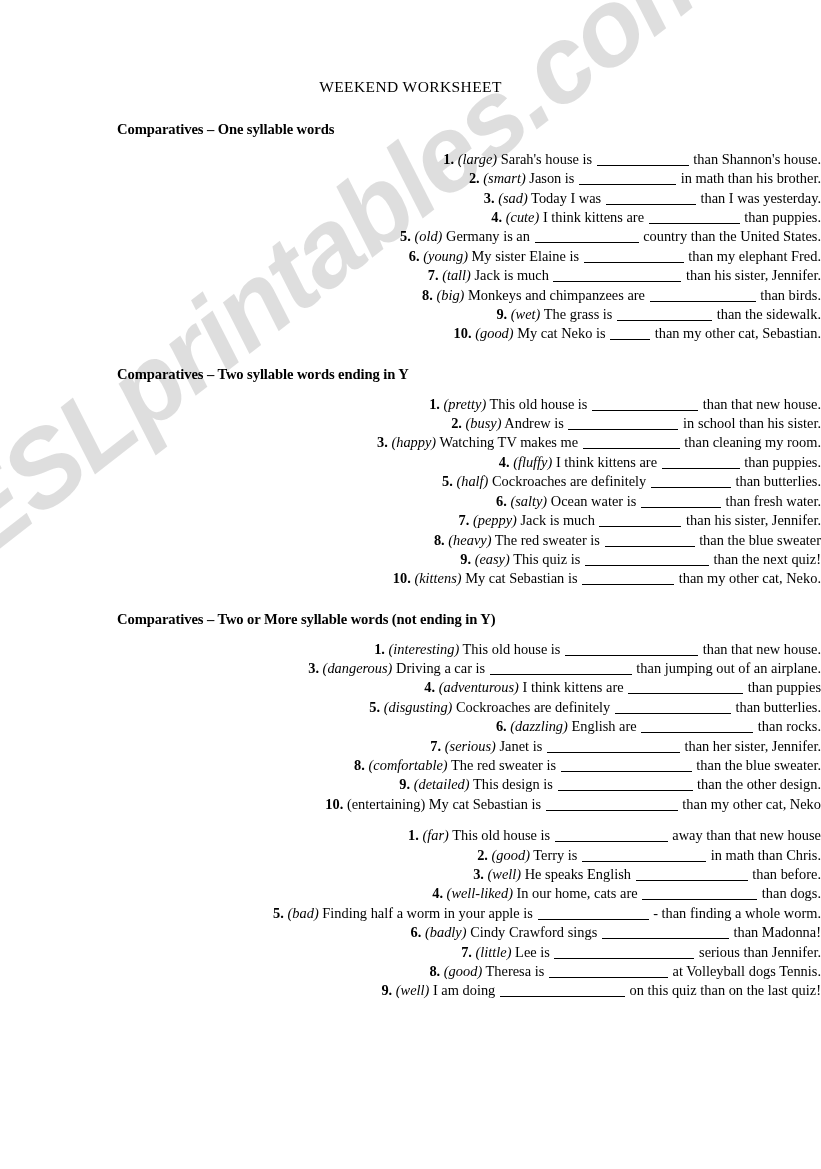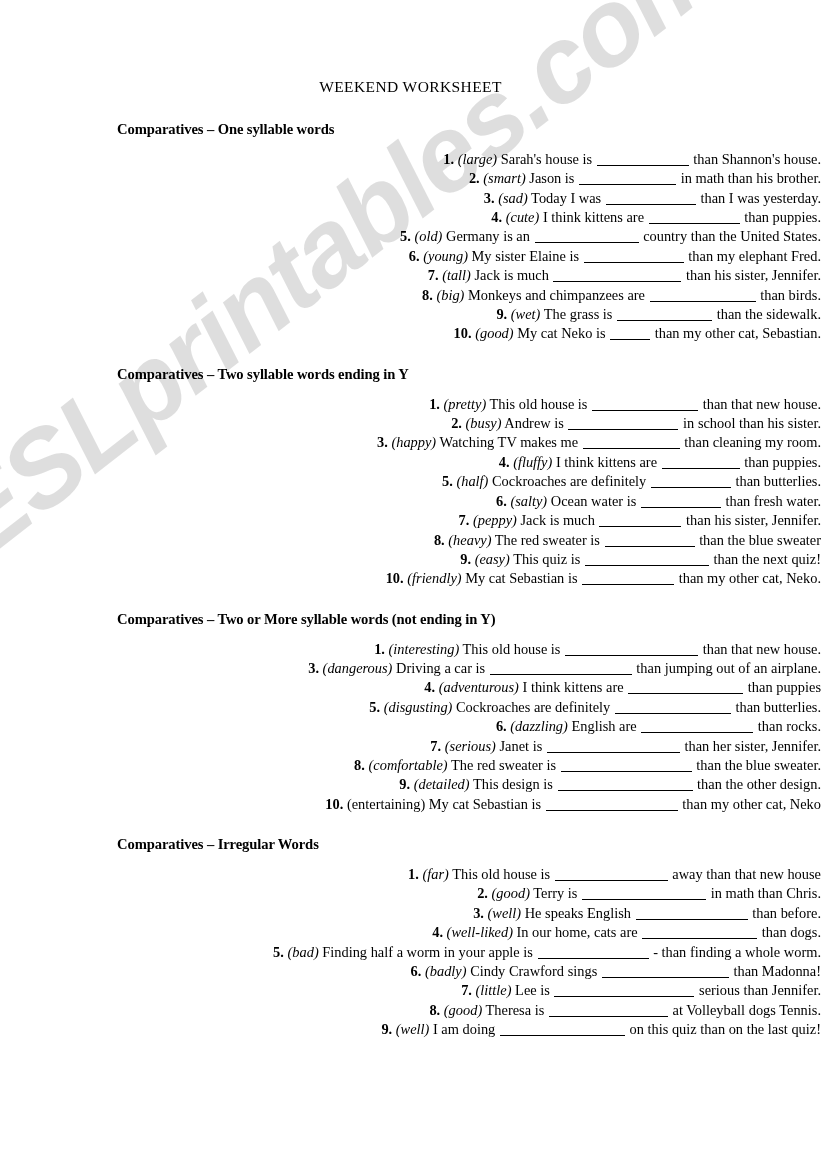--- a/index.html
+++ b/index.html
@@ -147,39 +147,38 @@
           <ol class="qlist">
             <li class="qitem"><span class="qnum">1.</span> <span class="cue">(pretty)</span> <span>This old house is</span> <span class="blank" style="width: 106px;"></span> <span>than that new house.</span></li>
             <li class="qitem"><span class="qnum">2.</span> <span class="cue">(busy)</span> <span>Andrew is</span> <span class="blank" style="width: 110px;"></span> <span>in school than his sister.</span></li>
             <li class="qitem"><span class="qnum">3.</span> <span class="cue">(happy)</span> <span>Watching TV makes me</span> <span class="blank" style="width: 97px;"></span> <span>than cleaning my room.</span></li>
             <li class="qitem"><span class="qnum">4.</span> <span class="cue">(fluffy)</span> <span>I think kittens are</span> <span class="blank" style="width: 78px;"></span> <span>than puppies.</span></li>
             <li class="qitem"><span class="qnum">5.</span> <span class="cue">(half)</span> <span>Cockroaches are definitely</span> <span class="blank" style="width: 80px;"></span> <span>than butterlies.</span></li>
             <li class="qitem"><span class="qnum">6.</span> <span class="cue">(salty)</span> <span>Ocean water is</span> <span class="blank" style="width: 80px;"></span> <span>than fresh water.</span></li>
             <li class="qitem"><span class="qnum">7.</span> <span class="cue">(peppy)</span> <span>Jack is much</span> <span class="blank" style="width: 82px;"></span> <span>than his sister, Jennifer.</span></li>
             <li class="qitem"><span class="qnum">8.</span> <span class="cue">(heavy)</span> <span>The red sweater is</span> <span class="blank" style="width: 90px;"></span> <span>than the blue sweater</span></li>
             <li class="qitem"><span class="qnum">9.</span> <span class="cue">(easy)</span> <span>This quiz is</span> <span class="blank" style="width: 124px;"></span> <span>than the next quiz!</span></li>
-            <li class="qitem"><span class="qnum">10.</span> <span class="cue">(friendly)</span> <span>My cat Sebastian is</span> <span class="blank" style="width: 92px;"></span> <span>than my other cat, Neko.</span></li>
+            <li class="qitem"><span class="qnum">10.</span> <span class="cue">(kittens)</span> <span>My cat Sebastian is</span> <span class="blank" style="width: 92px;"></span> <span>than my other cat, Neko.</span></li>
           </ol>
         </div>
         <div class="section sec-3">
           <div class="section-heading">Comparatives – Two or More syllable words (not ending in Y)</div>
           <ol class="qlist">
             <li class="qitem"><span class="qnum">1.</span> <span class="cue">(interesting)</span> <span>This old house is</span> <span class="blank" style="width: 133px;"></span> <span>than that new house.</span></li>
             <li class="qitem"><span class="qnum">3.</span> <span class="cue">(dangerous)</span> <span>Driving a car is</span> <span class="blank" style="width: 142px;"></span> <span>than jumping out of an airplane.</span></li>
             <li class="qitem"><span class="qnum">4.</span> <span class="cue">(adventurous)</span> <span>I think kittens are</span> <span class="blank" style="width: 115px;"></span> <span>than puppies</span></li>
             <li class="qitem"><span class="qnum">5.</span> <span class="cue">(disgusting)</span> <span>Cockroaches are definitely</span> <span class="blank" style="width: 116px;"></span> <span>than butterlies.</span></li>
             <li class="qitem"><span class="qnum">6.</span> <span class="cue">(dazzling)</span> <span>English are</span> <span class="blank" style="width: 112px;"></span> <span>than rocks.</span></li>
             <li class="qitem"><span class="qnum">7.</span> <span class="cue">(serious)</span> <span>Janet is</span> <span class="blank" style="width: 133px;"></span> <span>than her sister, Jennifer.</span></li>
             <li class="qitem"><span class="qnum">8.</span> <span class="cue">(comfortable)</span> <span>The red sweater is</span> <span class="blank" style="width: 131px;"></span> <span>than the blue sweater.</span></li>
             <li class="qitem"><span class="qnum">9.</span> <span class="cue">(detailed)</span> <span>This design is</span> <span class="blank" style="width: 135px;"></span> <span>than the other design.</span></li>
             <li class="qitem"><span class="qnum">10.</span> <span class="cue cue-plain">(entertaining)</span> <span>My cat Sebastian is</span> <span class="blank" style="width: 132px;"></span> <span>than my other cat, Neko</span></li>
           </ol>
         </div>
         <div class="section sec-4">
-          <div class="section-heading">Comparatives – Irregular Words</div>
           <ol class="qlist">
             <li class="qitem"><span class="qnum">1.</span> <span class="cue">(far)</span> <span>This old house is</span> <span class="blank" style="width: 113px;"></span> <span>away than that new house</span></li>
             <li class="qitem"><span class="qnum">2.</span> <span class="cue">(good)</span> <span>Terry is</span> <span class="blank" style="width: 124px;"></span> <span>in math than Chris.</span></li>
             <li class="qitem"><span class="qnum">3.</span> <span class="cue">(well)</span> <span>He speaks English</span> <span class="blank" style="width: 112px;"></span> <span>than before.</span></li>
             <li class="qitem"><span class="qnum">4.</span> <span class="cue">(well-liked)</span> <span>In our home, cats are</span> <span class="blank" style="width: 115px;"></span> <span>than dogs.</span></li>
             <li class="qitem"><span class="qnum">5.</span> <span class="cue">(bad)</span> <span>Finding half a worm in your apple is</span> <span class="blank" style="width: 111px;"></span> <span>- than finding a whole worm.</span></li>
             <li class="qitem"><span class="qnum">6.</span> <span class="cue">(badly)</span> <span>Cindy Crawford sings</span> <span class="blank" style="width: 127px;"></span> <span>than Madonna!</span></li>
             <li class="qitem"><span class="qnum">7.</span> <span class="cue">(little)</span> <span>Lee is</span> <span class="blank" style="width: 140px;"></span> <span>serious than Jennifer.</span></li>
             <li class="qitem"><span class="qnum">8.</span> <span class="cue">(good)</span> <span>Theresa is</span> <span class="blank" style="width: 119px;"></span> <span>at Volleyball dogs Tennis.</span></li>
             <li class="qitem"><span class="qnum">9.</span> <span class="cue">(well)</span> <span>I am doing</span> <span class="blank" style="width: 125px;"></span> <span>on this quiz than on the last quiz!</span></li>

